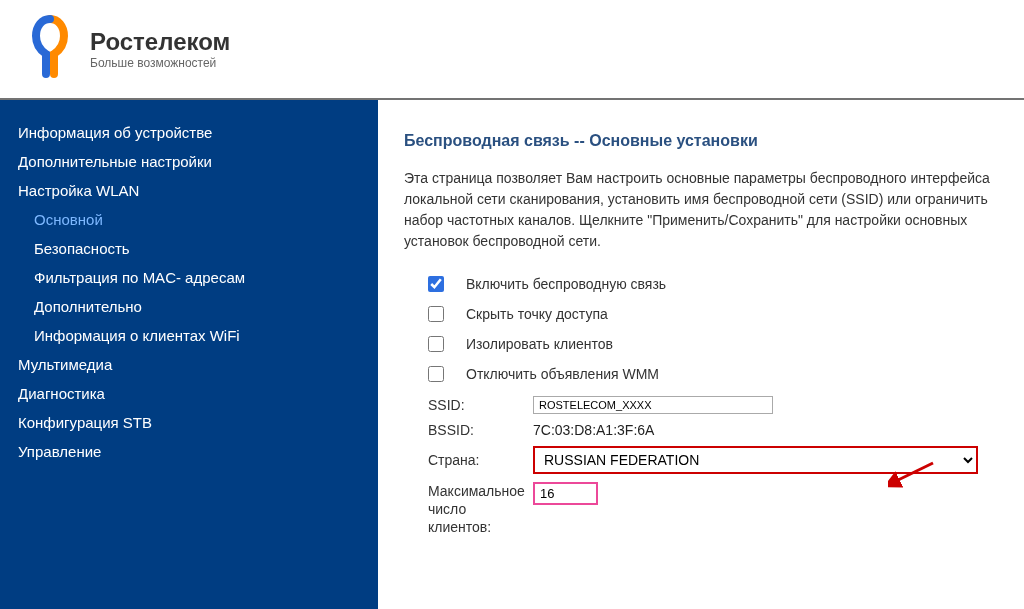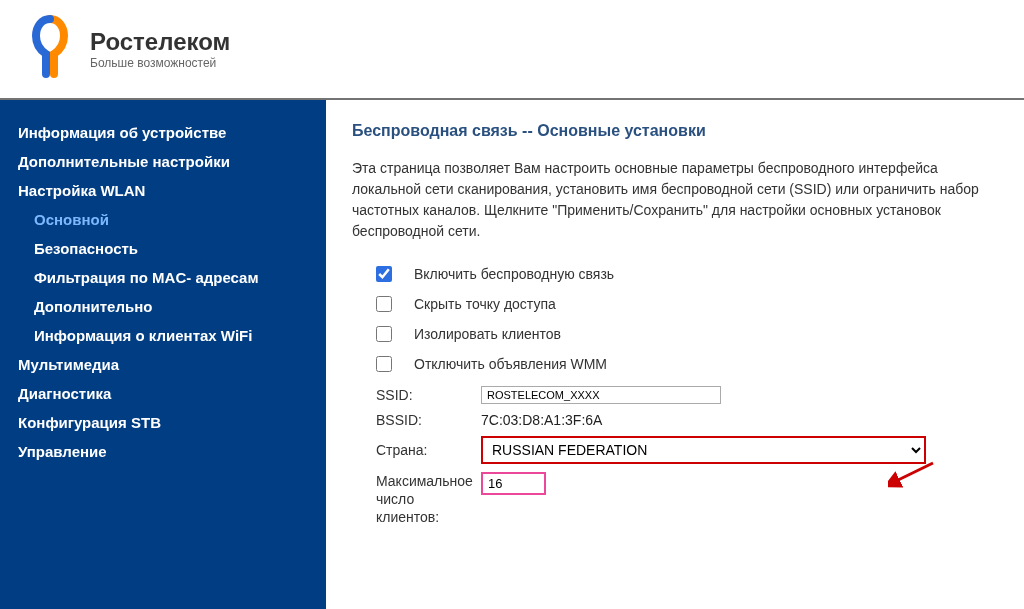--- a/index.html
+++ b/index.html
@@ -39,43 +39,43 @@
     }
     .brand-slogan {
       font-size: 12px;
       color: #666;
     }
     .layout {
       display: flex;
       height: calc(100% - 100px);
     }
     .sidebar {
-      width: 326px;
+      width: 378px;
       background: #003d82;
       color: #fff;
       padding: 18px 12px;
       font-size: 15px;
-      font-weight: bold;
+      font-weight: normal;
     }
     .sidebar .nav-item {
       padding: 4px 6px;
       cursor: pointer;
       line-height: 1.4;
     }
     .sidebar .sub-item {
       padding: 4px 6px 4px 22px;
       cursor: pointer;
       line-height: 1.4;
     }
     .sidebar .active {
       color: #7db8ff;
     }
     .content {
       flex: 1;
-      padding: 22px 26px;
+      padding: 32px 26px;
       color: #333;
       overflow: hidden;
     }
     .page-title {
       font-size: 16px;
       font-weight: bold;
       color: #2a5080;
       margin-bottom: 18px;
     }
     .description {

